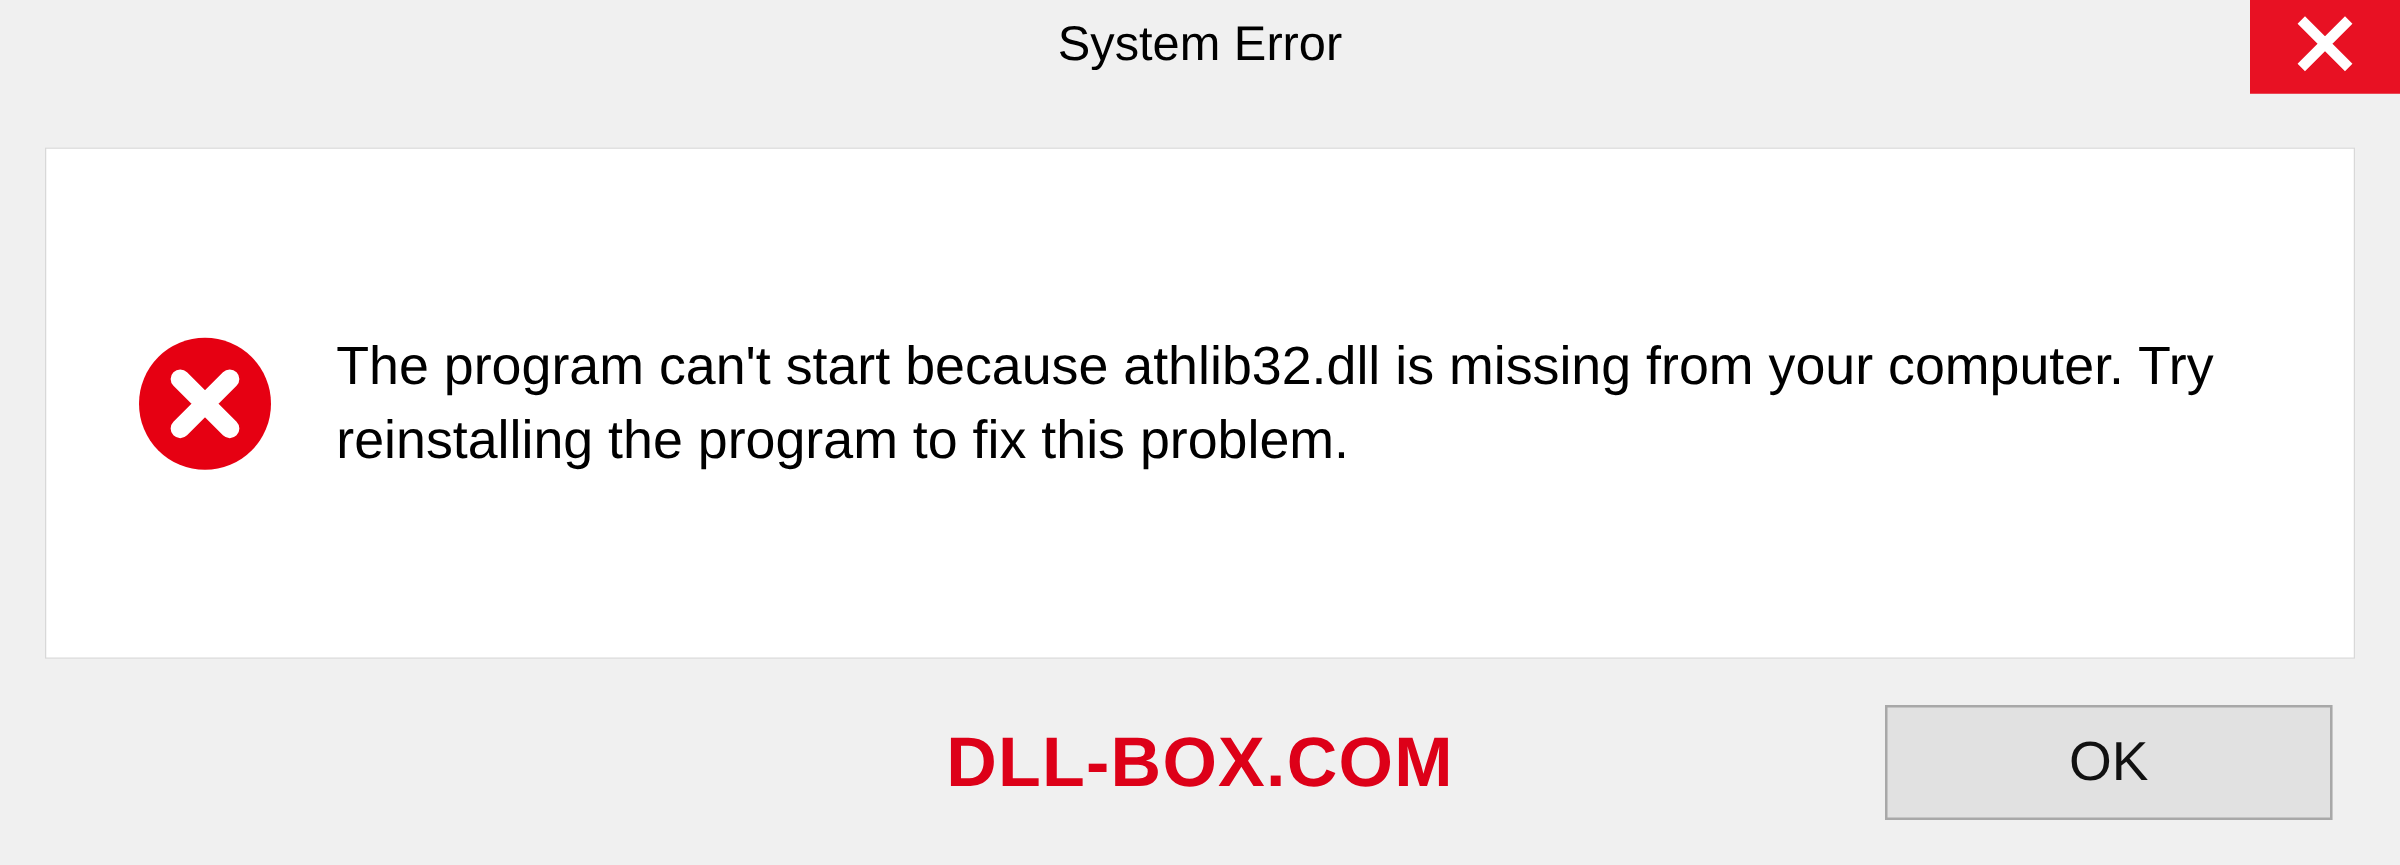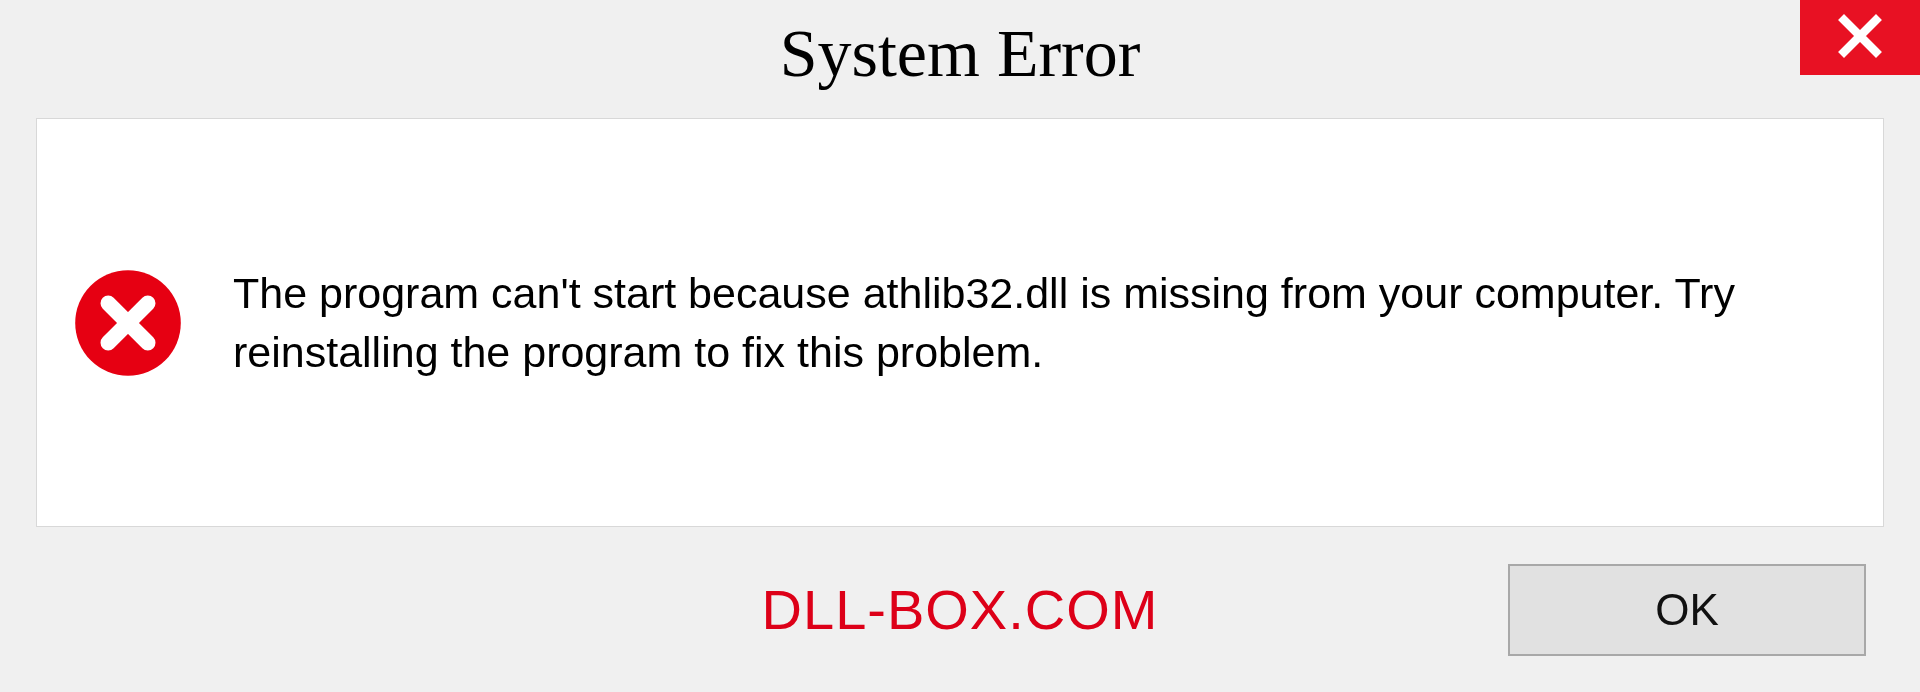--- a/index.html
+++ b/index.html
@@ -25,24 +25,23 @@
       height: 100px;
       display: flex;
       align-items: flex-start;
       position: relative;
     }
     .title-text {
       position: absolute;
       left: 50%;
       transform: translateX(-50%);
       top: 14px;
-      font-size: 68px;
+      font-size: 39px;
       font-weight: 400;
       color: #000;
-      font-family: Liberation Serif, serif;
     }
     .close-btn {
       position: absolute;
       right: 0;
       top: 0;
       width: 120px;
       height: 75px;
       background: #e81123;
       display: flex;
       align-items: center;
@@ -53,21 +52,21 @@
       width: 48px;
       height: 48px;
     }
     .content-panel {
       margin: 18px 36px 0 36px;
       background: #ffffff;
       border: 1px solid #d8d8d8;
       flex: 1;
       display: flex;
       align-items: center;
-      padding: 0 36px;
+      padding: 0 72px;
       gap: 50px;
     }
     .error-icon {
       flex-shrink: 0;
       width: 110px;
       height: 110px;
     }
     .error-icon svg {
       width: 100%;
       height: 100%;
@@ -84,21 +83,21 @@
       align-items: center;
       justify-content: flex-end;
       padding: 0 54px 0 36px;
       position: relative;
     }
     .watermark {
       position: absolute;
       left: 50%;
       transform: translateX(-50%);
       font-size: 56px;
-      font-weight: 400;
+      font-weight: 700;
       color: #dd0018;
       letter-spacing: 1px;
       font-family: Arial, sans-serif;
     }
     .ok-btn {
       width: 358px;
       height: 92px;
       background: #e1e1e1;
       border: 2px solid #a8a8a8;
       font-size: 44px;

